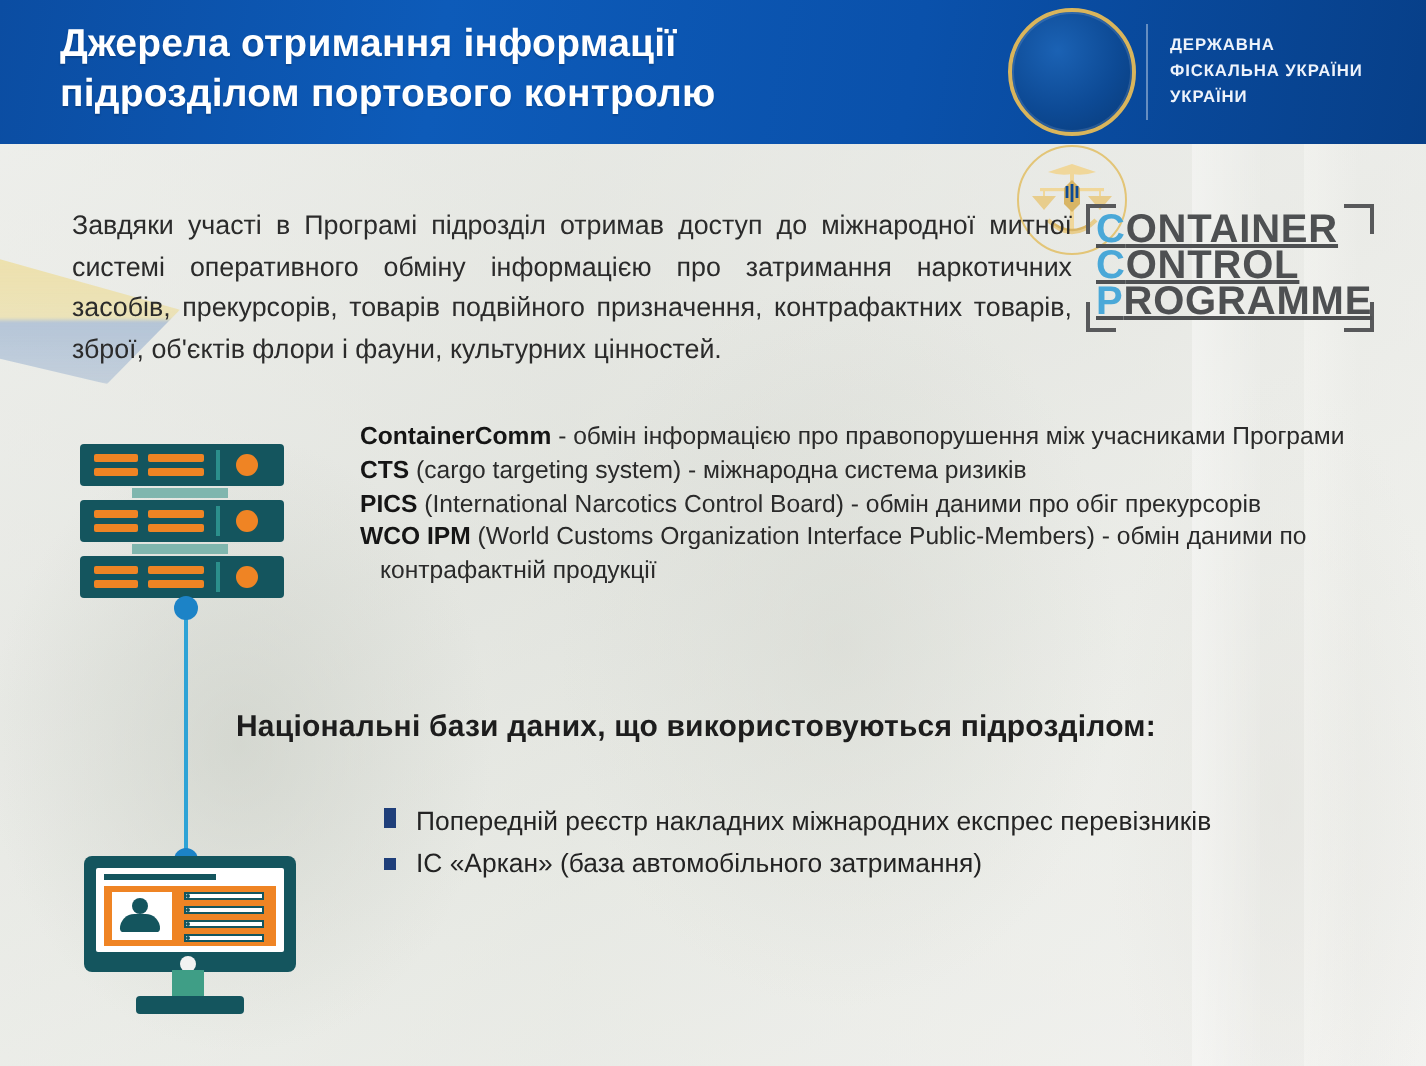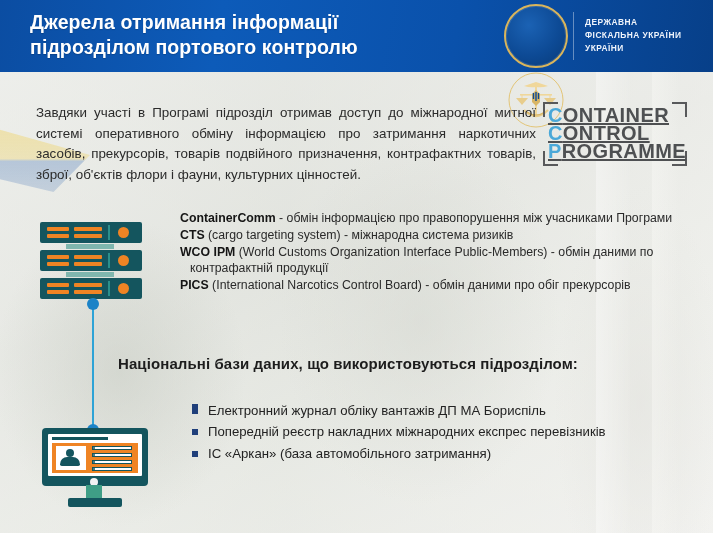--- a/index.html
+++ b/index.html
@@ -254,38 +254,34 @@
     <span class="dot d-bot"></span>
   </div>
 
   <div id="systems">
     <div class="row">
       <b>ContainerComm</b><span> - обмін інформацією про правопорушення між учасниками Програми</span>
     </div>
     <div class="row">
       <b>CTS</b><span> (cargo targeting system) - міжнародна система ризиків</span>
     </div>
+    <div class="row">
+      <b>PICS</b><span> (International Narcotics Control Board) - обмін даними про обіг прекурсорів</span>
+    </div>
     <div class="row wrap">
       <b>WCO IPM</b><span> (World Customs Organization Interface Public-Members) - обмін даними по</span>
       <span class="cont">контрафактній продукції</span>
     </div>
-    <div class="row">
-      <b>PICS</b><span> (International Narcotics Control Board) - обмін даними про обіг прекурсорів</span>
-    </div>
   </div>
 
   <div id="db-heading">Національні бази даних, що використовуються підрозділом:</div>
 
   <div id="db-list">
     <div class="item">
       <span class="sq"></span>
-    </div>
-    <div class="item">
-      <span class="sq"></span>
-      <span>Електронний журнал обліку вантажів ДП МА Бориспіль</span>
     </div>
     <div class="item">
       <span class="sq"></span>
       <span>Попередній реєстр накладних міжнародних експрес перевізників</span>
     </div>
     <div class="item">
       <span class="sq"></span>
       <span>ІС «Аркан» (база автомобільного затримання)</span>
     </div>
   </div>

